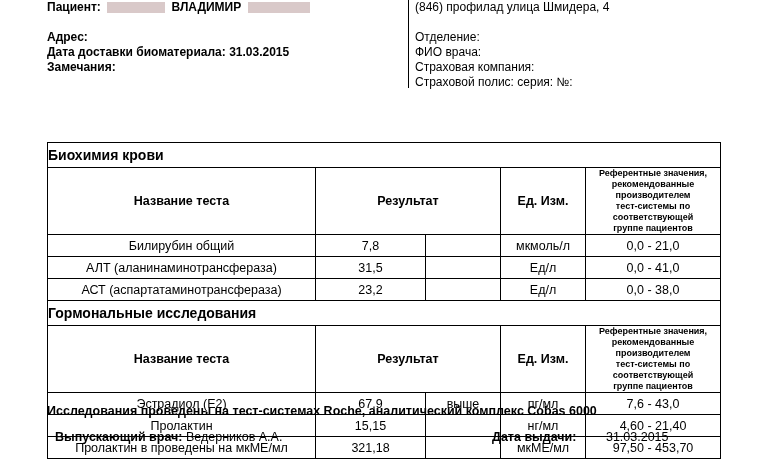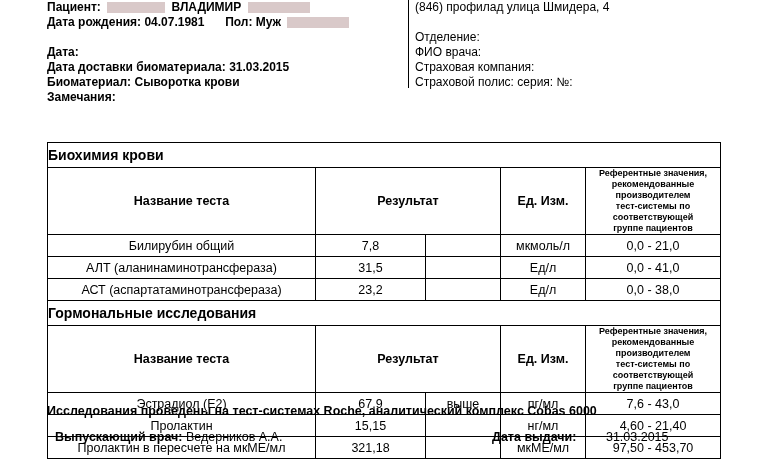--- a/index.html
+++ b/index.html
@@ -156,39 +156,27 @@
 
     <div class="vline"></div>
 
     <div class="hdr-left">
       <div class="row">
         <span class="lbl">Пациент:</span>
         <span class="redact w1"></span>
         <span class="val">ВЛАДИМИР</span>
         <span class="redact w2"></span>
       </div>
-      <div class="row">
-        <span class="lbl">Дата рождения:</span>
-        <span class="val">04.07.1981</span>
-        <span class="gap"></span>
-        <span class="lbl">Пол:</span>
-        <span class="val">Муж</span>
-        <span class="redact w2"></span>
-      </div>
       <div class="row">&nbsp;</div>
       <div class="row">
-        <span class="lbl">Дата:</span>
+        <span class="lbl">Адрес:</span>
       </div>
       <div class="row">
         <span class="lbl">Дата доставки биоматериала:</span>
         <span class="val">31.03.2015</span>
-      </div>
-      <div class="row">
-        <span class="lbl">Биоматериал:</span>
-        <span class="val">Сыворотка крови</span>
       </div>
       <div class="row">
         <span class="lbl">Замечания:</span>
       </div>
     </div>
 
     <div class="hdr-right">
       <div class="row">
         <span class="val-norm">(846) профилад улица Шмидера, 4</span>
       </div>
@@ -276,21 +264,21 @@
         <td class="cell-center">7,6 - 43,0</td>
       </tr>
       <tr>
         <td class="cell-name">Пролактин</td>
         <td class="cell-center">15,15</td>
         <td class="cell-center"></td>
         <td class="cell-center">нг/мл</td>
         <td class="cell-center">4,60 - 21,40</td>
       </tr>
       <tr>
-        <td class="cell-name">Пролактин в пересчете на мкМЕ/мл</td>
+        <td class="cell-name">Пролактин в проведены на мкМЕ/мл</td>
         <td class="cell-center">321,18</td>
         <td class="cell-center"></td>
         <td class="cell-center">мкМЕ/мл</td>
         <td class="cell-center">97,50 - 453,70</td>
       </tr>
     </tbody>
   </table>
 
   <div class="footer">
     <div class="foot-line1">Исследования проведены на тест-системах Roche, аналитический комплекс Cobas 6000</div>

